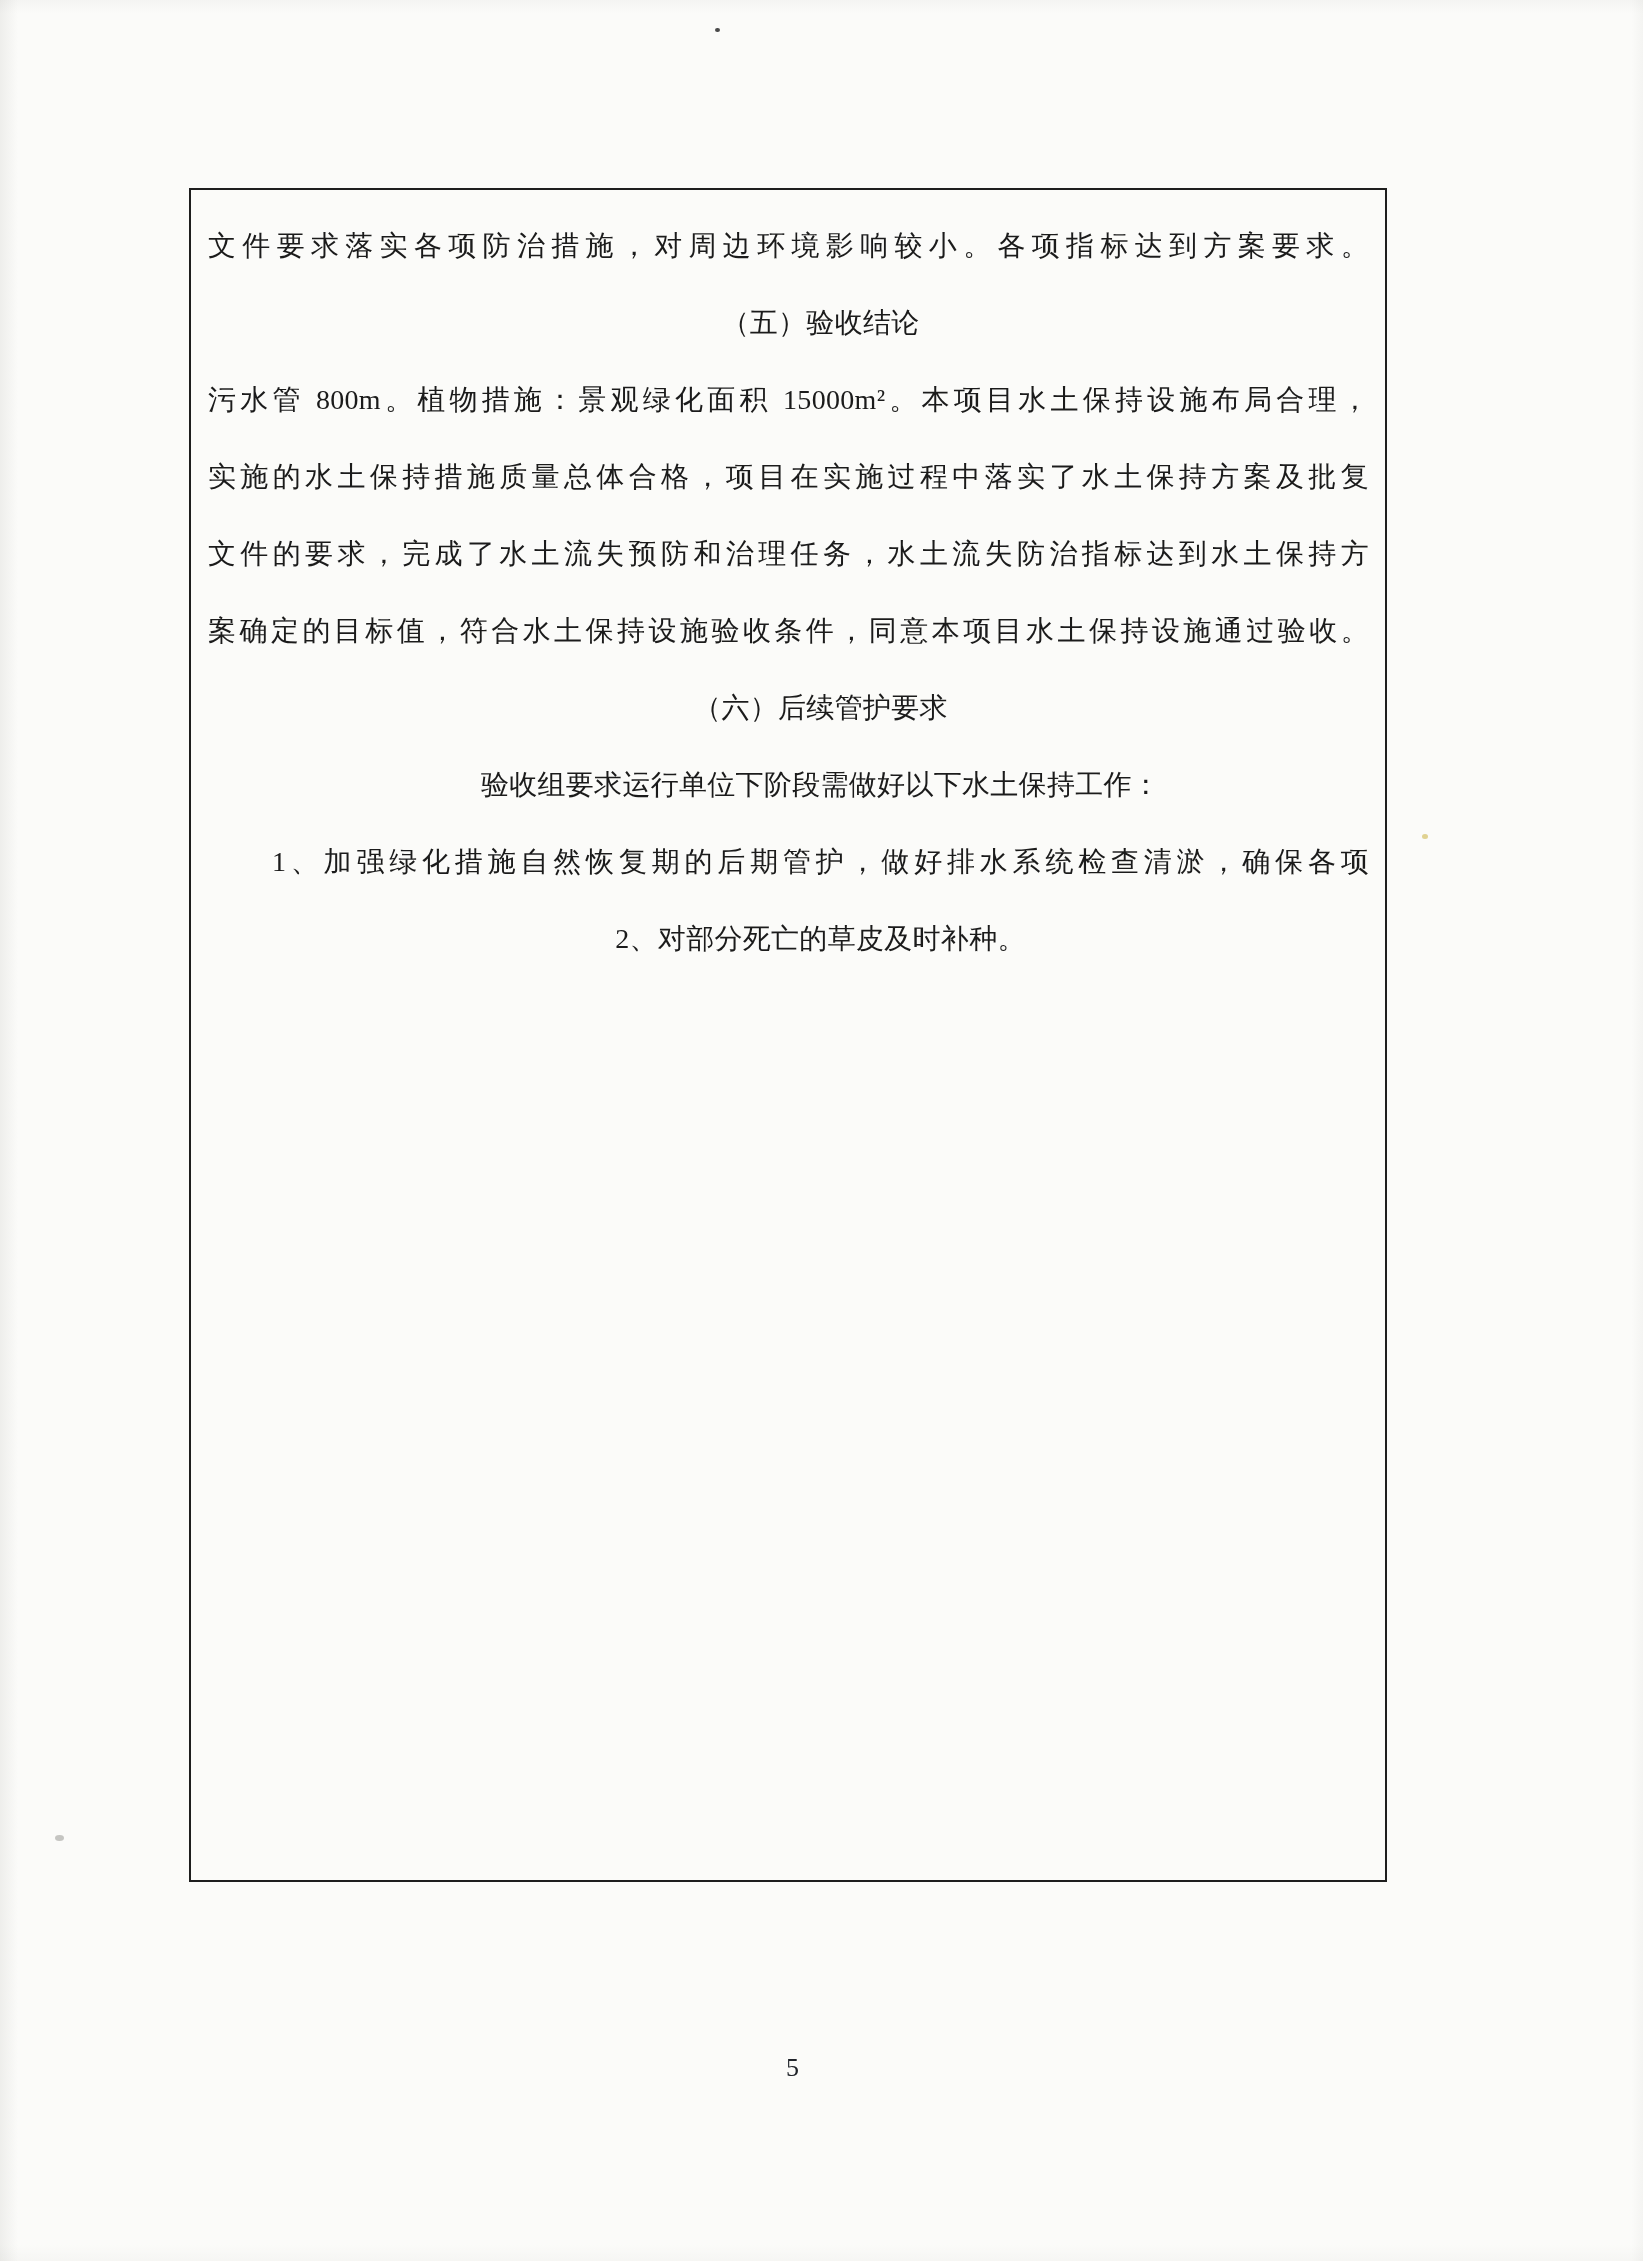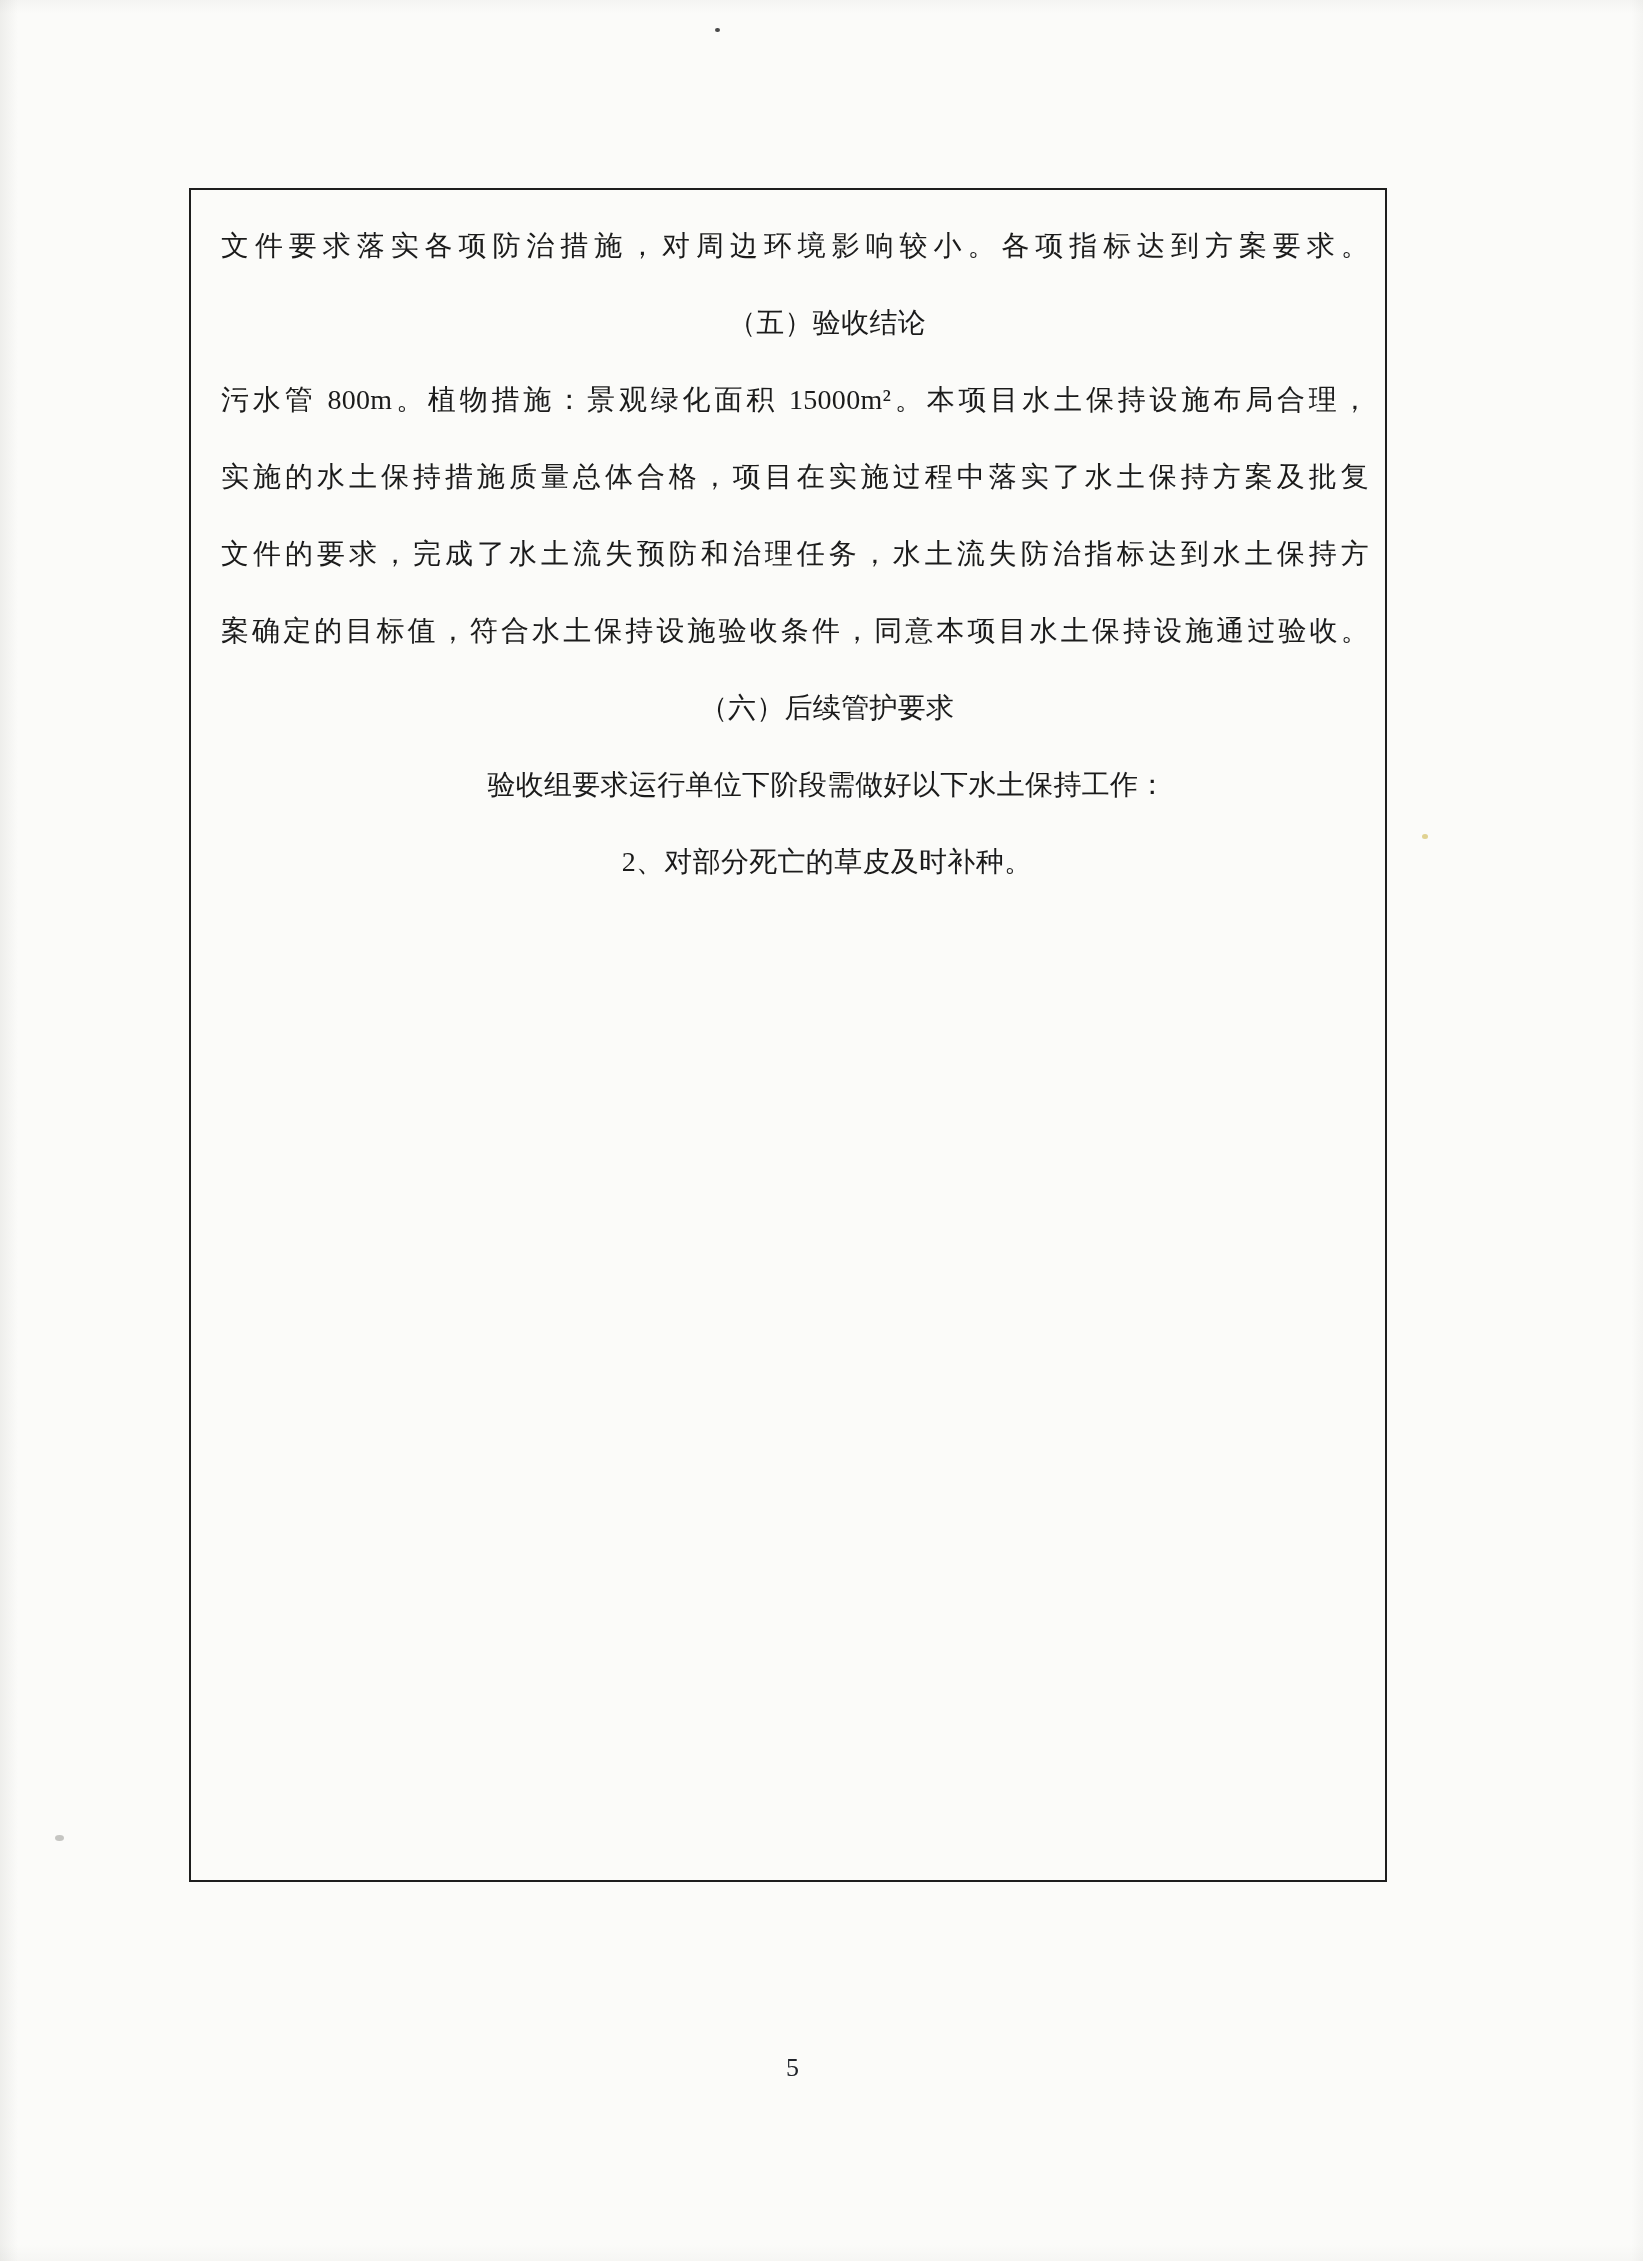--- a/index.html
+++ b/index.html
@@ -29,21 +29,21 @@
     position: absolute;
     left: 189px;
     top: 188px;
     width: 1198px;
     height: 1694px;
     border: 2.6px solid #1e1e1e;
     box-sizing: border-box;
     background: transparent;
   }
   .text-flow {
-    padding: 17px 16px 0 30px;
+    padding: 17px 16px 0 17px;
   }
   .line {
     height: 77px;
     line-height: 77px;
     font-size: 28px;
     color: #1b1b1b;
     letter-spacing: 0.3px;
   }
   .justify {
     text-align: justify;
@@ -82,20 +82,21 @@
 <div class="doc-box">
   <div class="text-flow">
     <div class="line justify">文件要求落实各项防治措施，对周边环境影响较小。各项指标达到方案要求。</div>
     <div class="line indent">（五）验收结论</div>
     <div class="line justify">污水管 800m。植物措施：景观绿化面积 15000m²。本项目水土保持设施布局合理，</div>
     <div class="line justify">实施的水土保持措施质量总体合格，项目在实施过程中落实了水土保持方案及批复</div>
     <div class="line justify">文件的要求，完成了水土流失预防和治理任务，水土流失防治指标达到水土保持方</div>
     <div class="line justify">案确定的目标值，符合水土保持设施验收条件，同意本项目水土保持设施通过验收。</div>
     <div class="line indent">（六）后续管护要求</div>
     <div class="line indent">验收组要求运行单位下阶段需做好以下水土保持工作：</div>
+    <div class="line indent justify">1、加强绿化措施自然恢复期的后期管护，做好排水系统检查清淤，确保各项</div>
     <div class="line indent">2、对部分死亡的草皮及时补种。</div>
   </div>
 </div>
 
 <div class="page-number">5</div>
 
 <div class="speck speck-1"></div>
 <div class="speck speck-2"></div>
 <div class="speck speck-3"></div>
 

